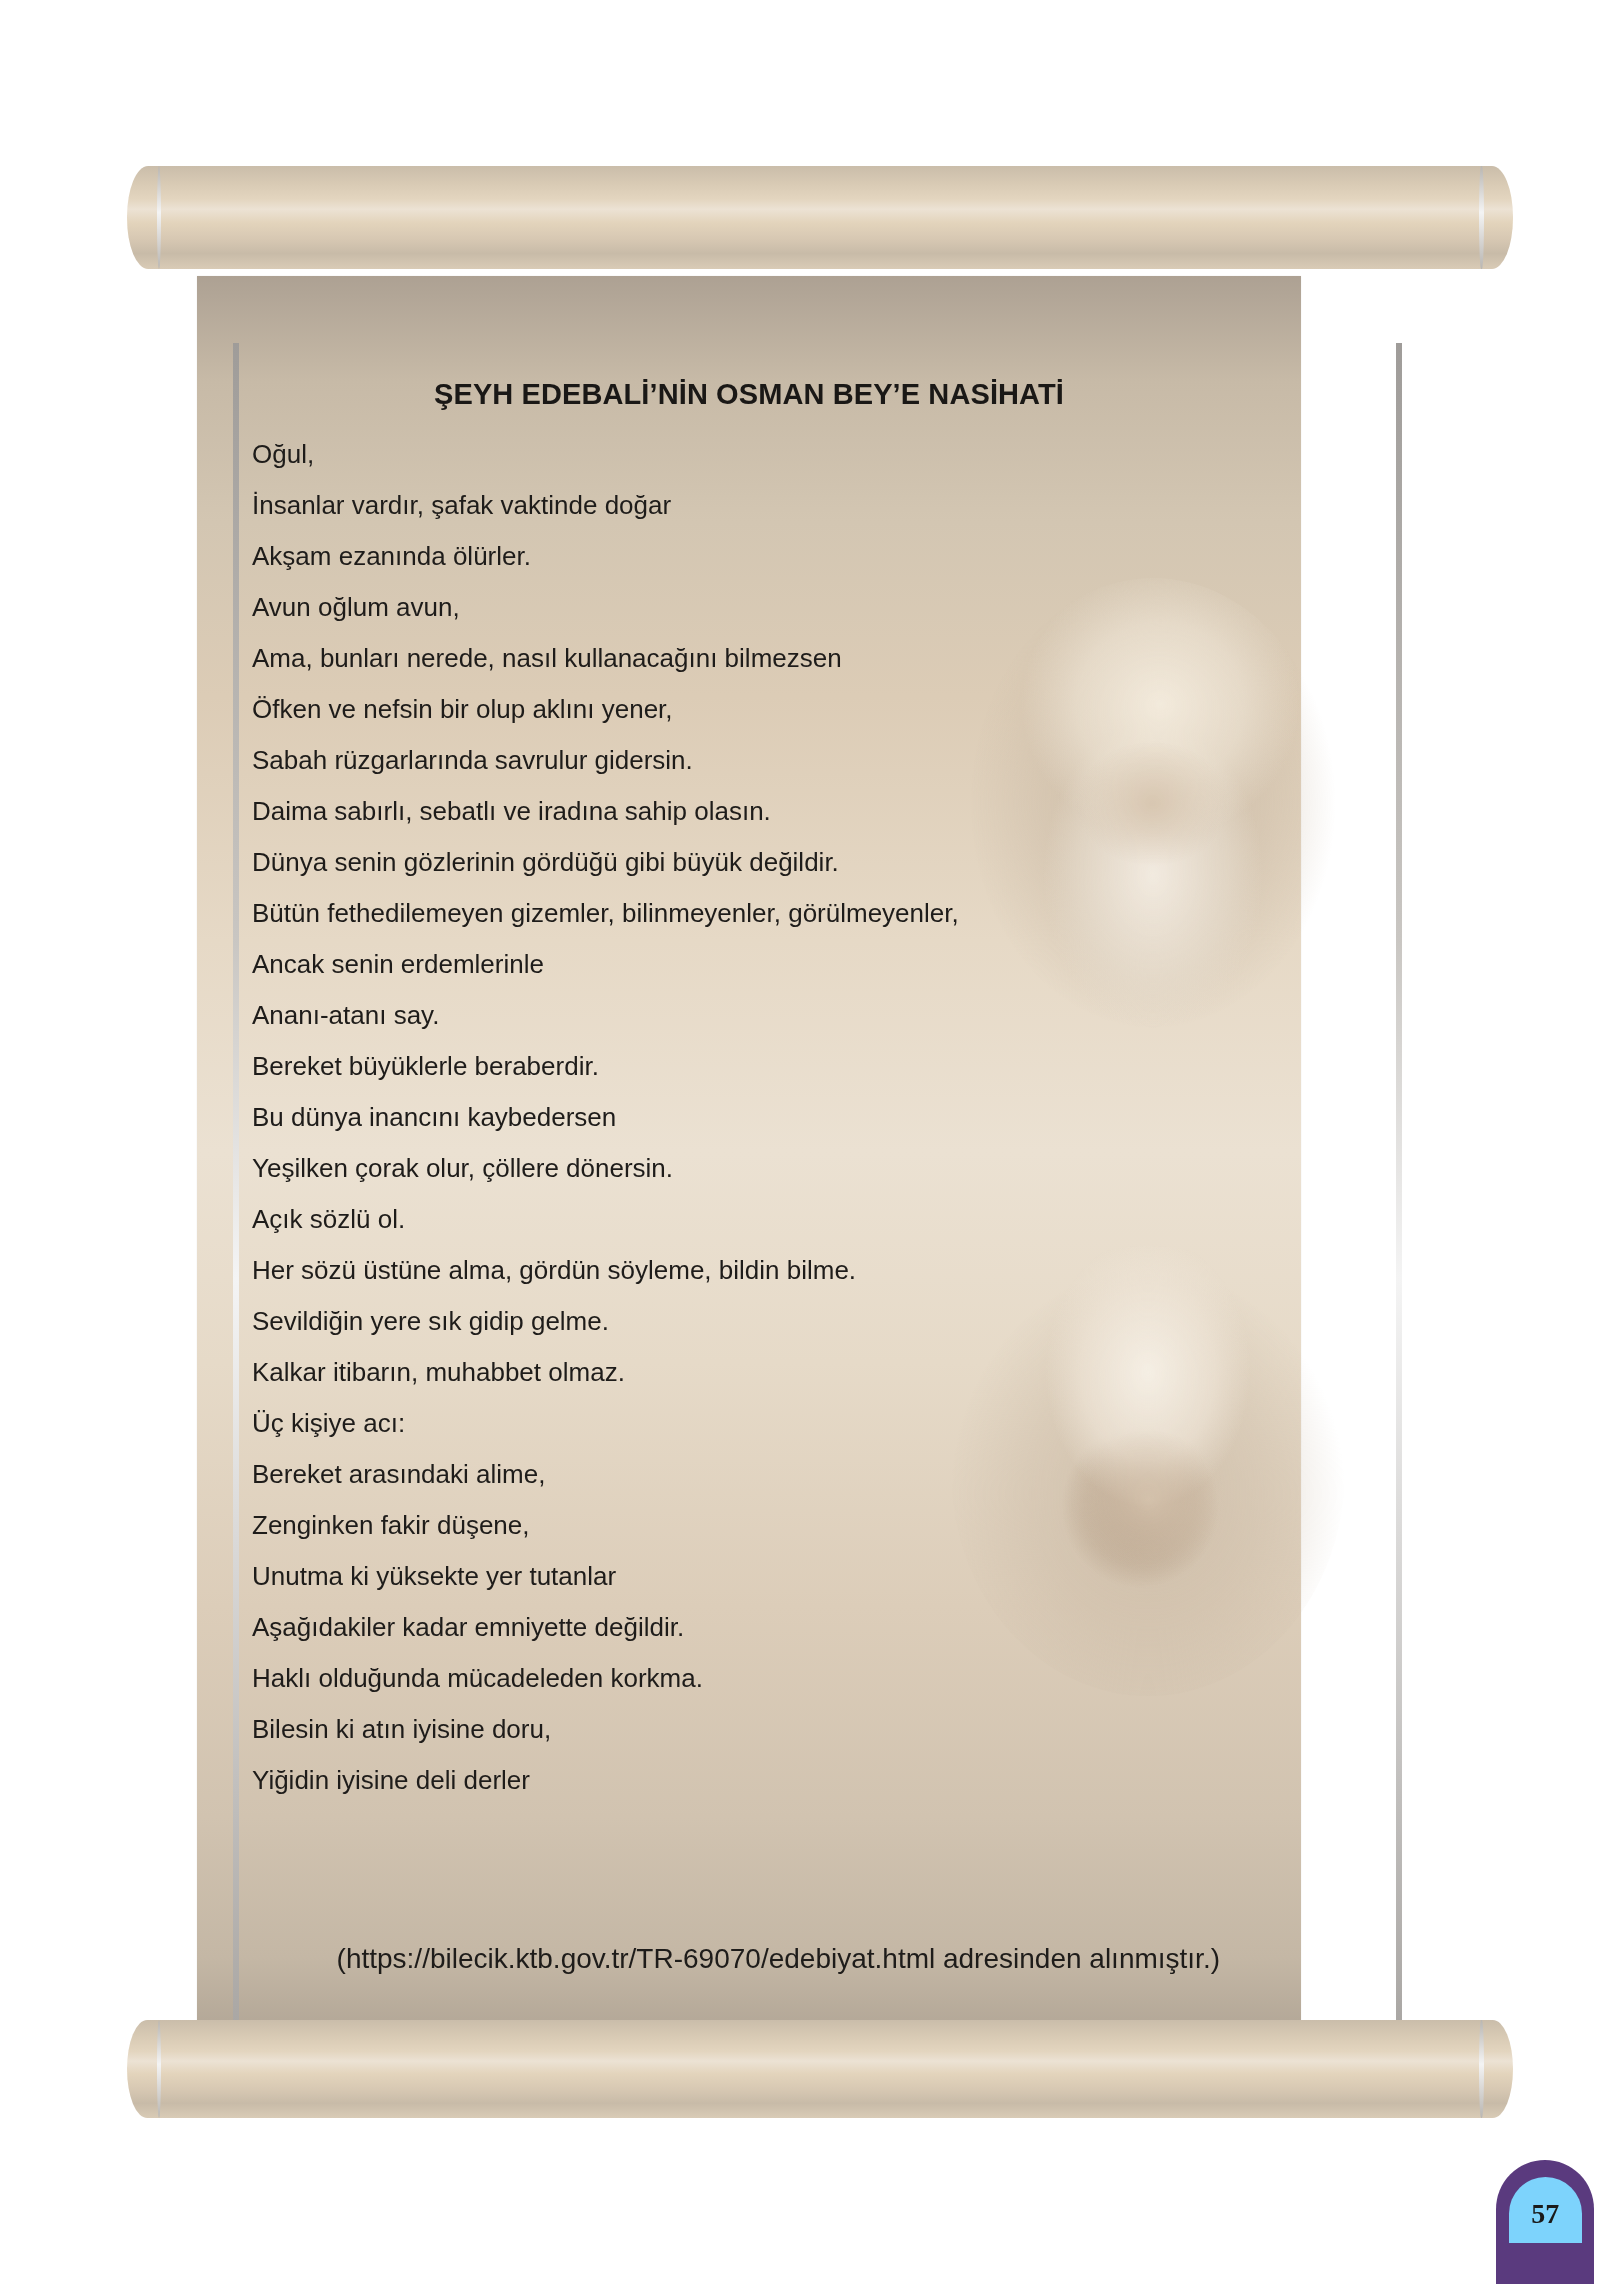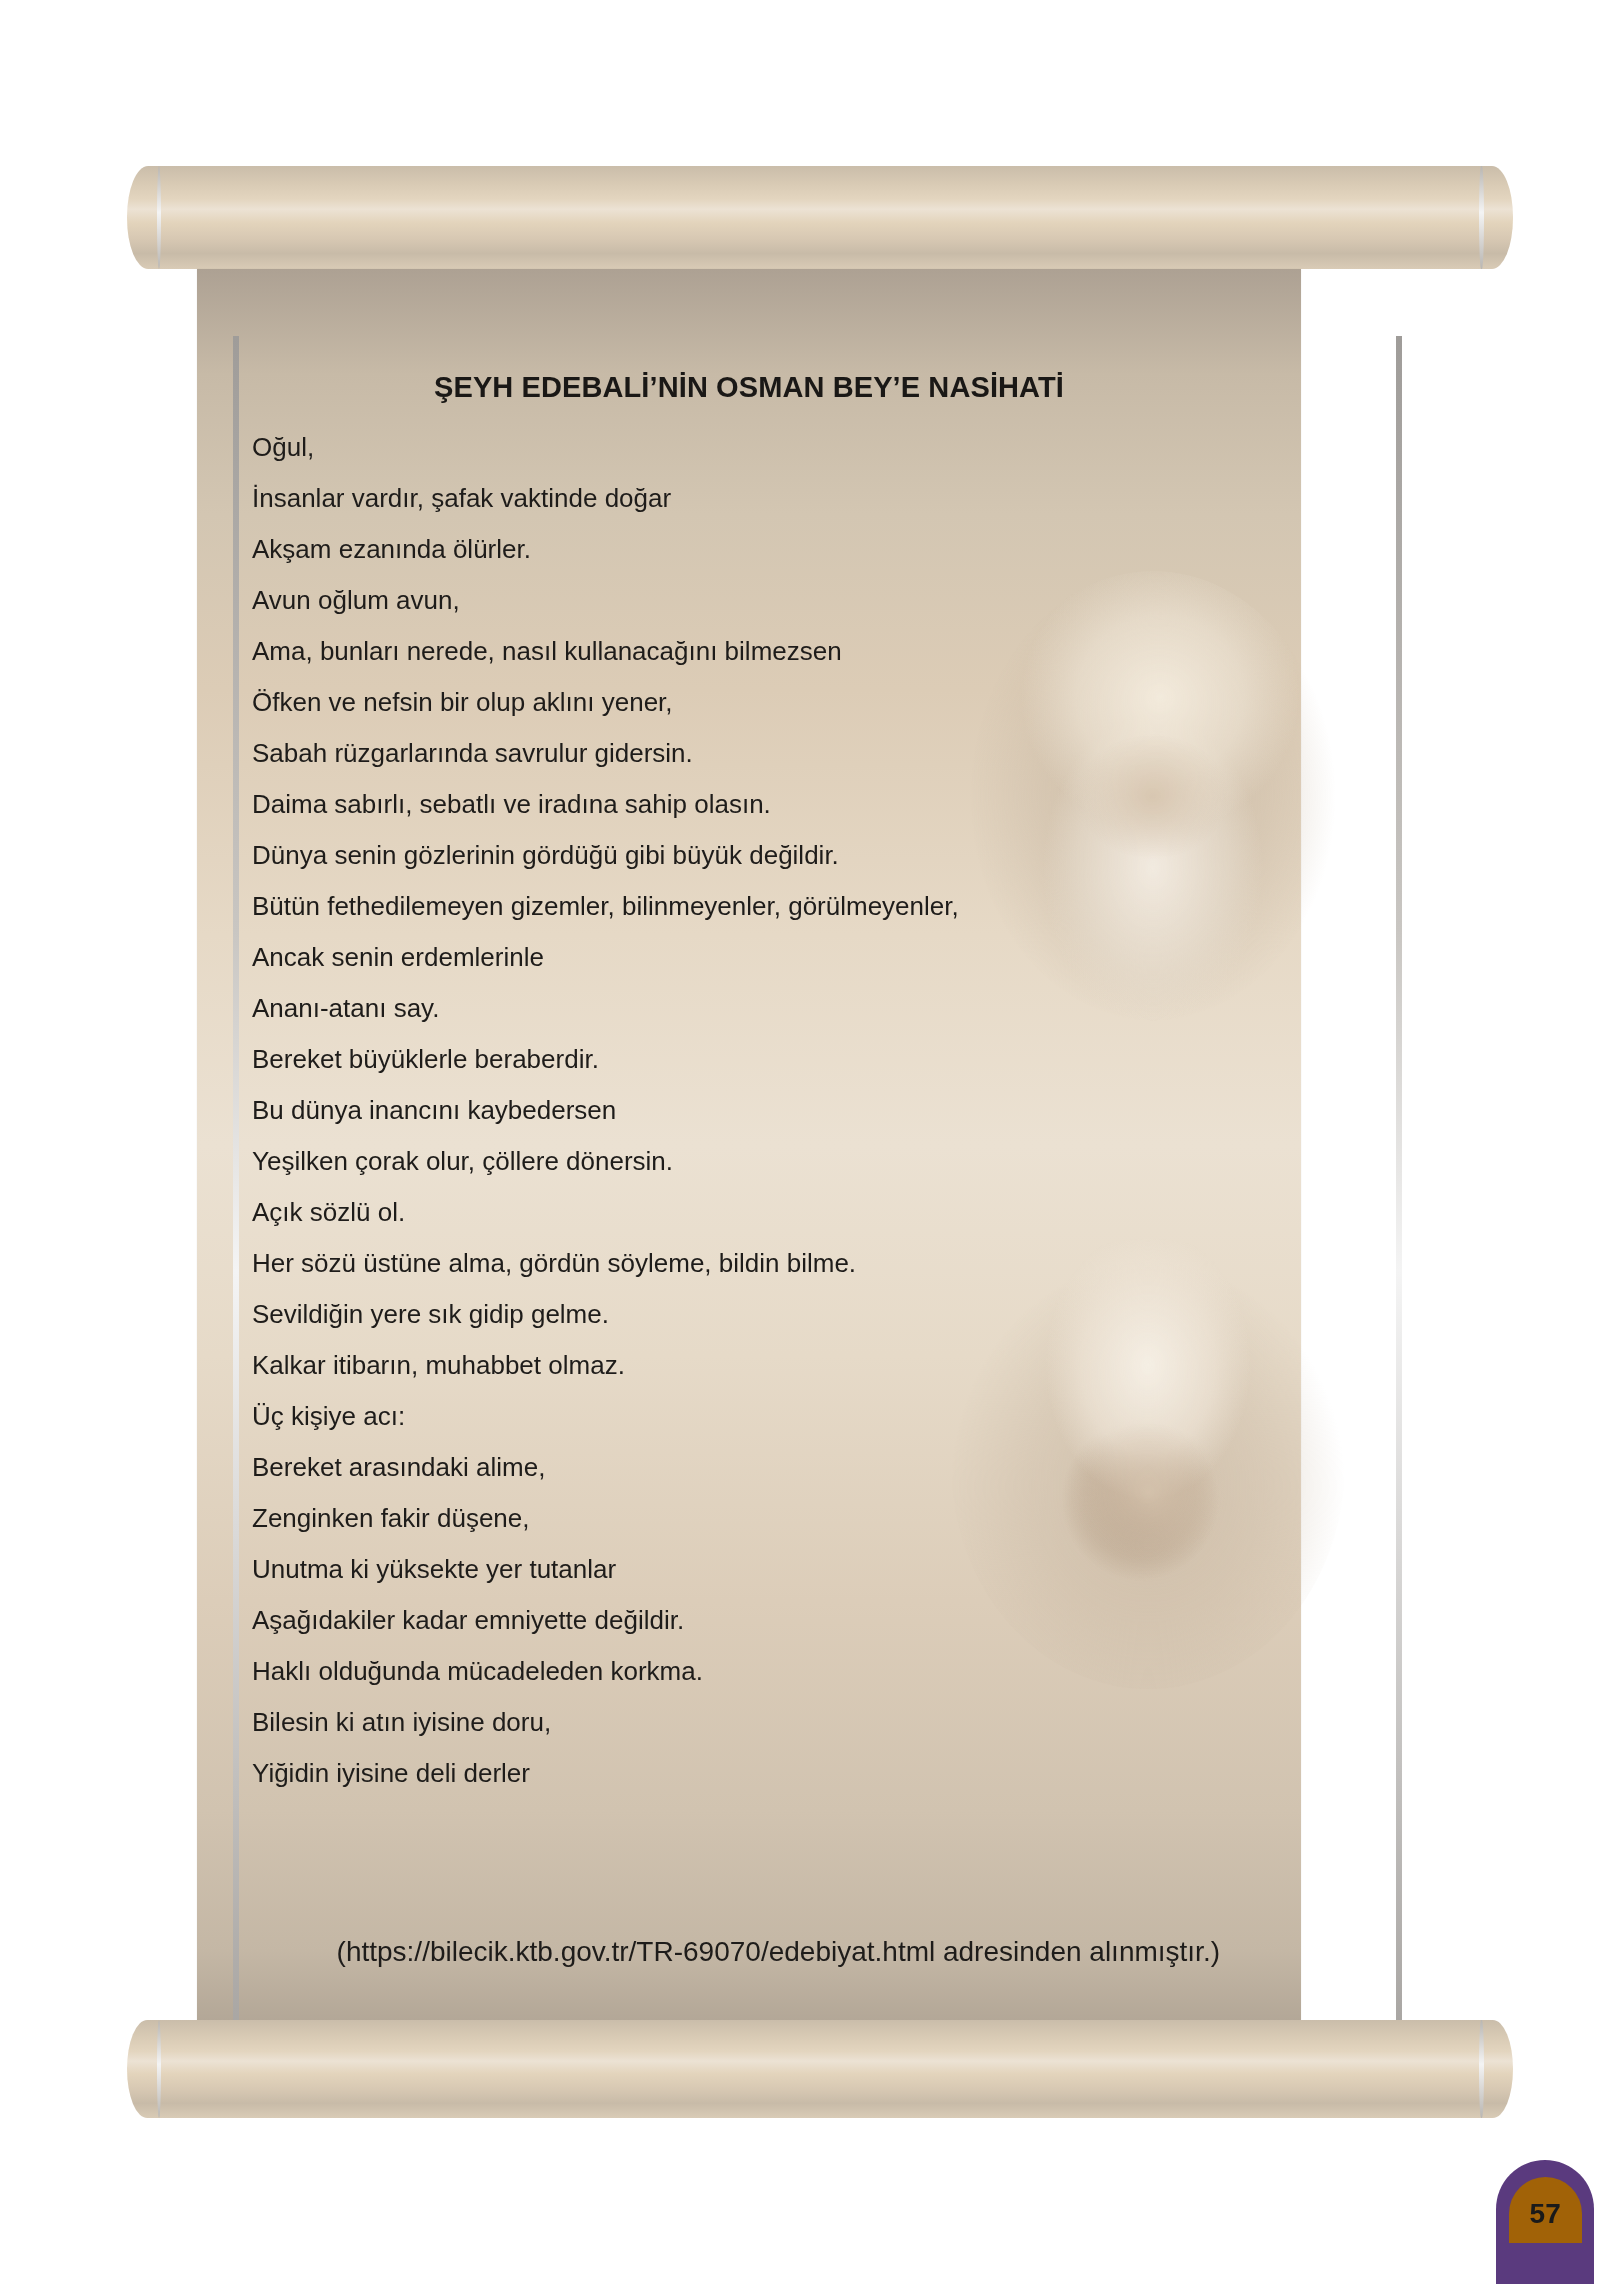--- a/index.html
+++ b/index.html
@@ -20,21 +20,21 @@
     position: absolute; top: 0; width: 4.2px; height: 100%;
     border-radius: 50%;
     background: linear-gradient(180deg, #b9b6b2 0%, #f4f4f4 45%, #b9b6b2 100%);
   }
   .roller .cap.l { left: 29.5px; }
   .roller .cap.r { right: 29.5px; }
   .roller-top { top: 166px; }
   .roller-bottom { top: 2020px; height: 98px; }
 
   .paper {
-    position: absolute; left: 197px; top: 269px; width: 1104px; height: 1752px;
+    position: absolute; left: 197px; top: 276px; width: 1104px; height: 1752px;
     background: linear-gradient(180deg,
       #ada193 0%, #c7baa7 6%, #d3c6b2 14%, #dcccb6 24%, #e6d9c6 38%,
       #ebe1d2 50%, #e6dac8 62%, #dccdb9 76%, #d1c3b0 88%, #c4b7a5 96%, #b3a797 100%);
     box-shadow: 0 0 1.4px rgba(0,0,0,0.08);
   }
   .rule {
     position: absolute; top: 67px; width: 5.6px; height: 1700px;
     background: linear-gradient(180deg, #9f9c99 0%, #c9c6c2 35%, #f4f4f4 55%, #a8a5a2 100%);
   }
   .rule.l { left: 36px; }
@@ -79,23 +79,23 @@
     position: absolute; right: 81px; top: 1667px;
     font-size: 28px; color: #1e1c1a; white-space: nowrap;
   }
 
   .page-badge {
     position: absolute; left: 1496px; top: 2160px; width: 98px; height: 134px;
     background: #5a3a7e; border-radius: 49px 49px 0 0;
   }
   .page-badge .inner {
     position: absolute; left: 12.7px; top: 17px; width: 73px; height: 66px;
-    background: #a16207; border-radius: 37px 37px 0 0;
+    background: #7dd3fc; border-radius: 37px 37px 0 0;
     display: flex; align-items: center; justify-content: center;
-    font-weight: bold; font-size: 28px; color: #1a1a1a; padding-top: 7px; box-sizing: border-box;
+    font-weight: bold; font-size: 28px; color: #1a1a1a; padding-top: 7px; box-sizing: border-box; font-family: Liberation Serif, serif;
   }
 </style>
 </head>
 <body>
 
 <div class="roller roller-top">
   <div class="cap l"></div>
   <div class="cap r"></div>
 </div>
 

